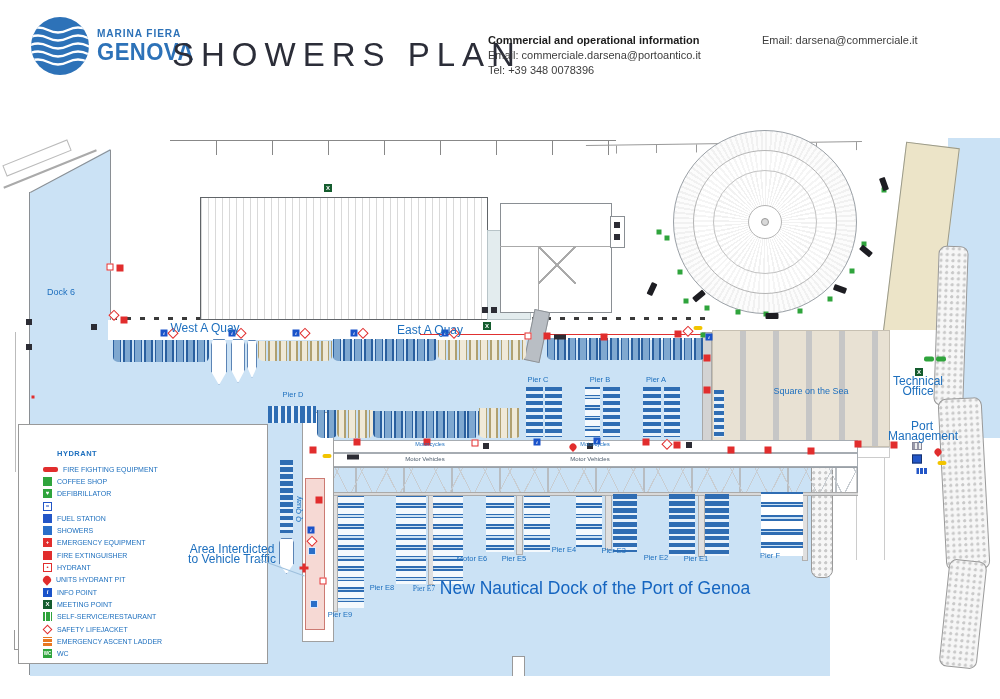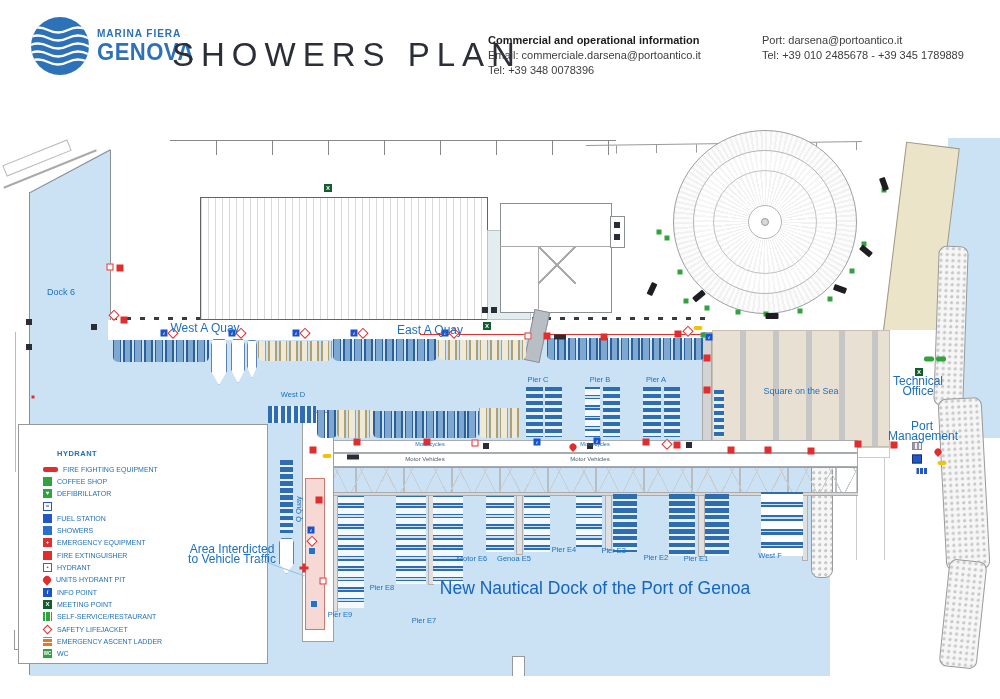--- a/index.html
+++ b/index.html
@@ -178,22 +178,21 @@
     <div class="logo-line2">GENOVA</div>
   </div>
   <div class="abs main-title">SHOWERS PLAN</div>
 
   <div class="abs info-col col-comm">
     <div class="hd">Commercial and operational information</div>
     <div>Email: commerciale.darsena@portoantico.it</div>
     <div>Tel: +39 348 0078396</div>
   </div>
   <div class="abs info-col col-admin">
-    <div>Port: darsena@portoantico.it</div>
-    <div>Tel: +39 010 2485678 - +39 345 1789889</div>
+    <div>Email: darsena@commerciale.it</div>
   </div>
 
   <div class="abs water dock1"></div>
   <div class="abs water watermain"></div>
   <div class="abs water searight"></div>
 
   <div class="abs" style="left:29px;top:192px;width:1px;height:483px;background:#8a8f94;"></div>
   <div class="abs" style="left:15px;top:332px;width:1px;height:140px;background:#bbb;"></div>
   <div class="abs" style="left:30px;top:192px;width:91px;height:1px;background:#8a8f94;transform:rotate(-28deg);transform-origin:left top;"></div>
   <div class="abs" style="left:110px;top:150px;width:1px;height:190px;background:#8a8f94;"></div>
@@ -439,41 +438,41 @@
       <div class="mk stage" style="left: 652px; top: 289px; transform: translate(-50%, -50%) rotate(-65deg);"></div>
       <div class="mk stage" style="left: 772px; top: 316px; transform: translate(-50%, -50%) rotate(0deg);"></div>
       <div class="mk blk" style="left: 29px; top: 322px;"></div>
       <div class="mk blk" style="left: 29px; top: 347px;"></div>
       <div class="mk reddot" style="left: 33px; top: 397px;"></div>
     </div>
 
   <span class="abs mlabel" style="left:36px;top:287px;width:50px;font-size:9px;">Dock 6</span>
   <span class="abs mlabel" style="left:160px;top:323px;width:90px;">West A Quay</span>
   <span class="abs mlabel" style="left:385px;top:325px;width:90px;">East A Quay</span>
-  <span class="abs plabel" style="left:268px;top:390px;width:50px;">West D</span>
+  <span class="abs plabel" style="left:268px;top:390px;width:50px;">Pier D</span>
   <span class="abs plabel" style="left:518px;top:375px;width:40px;">Pier C</span>
   <span class="abs plabel" style="left:580px;top:375px;width:40px;">Pier B</span>
   <span class="abs plabel" style="left:636px;top:375px;width:40px;">Pier A</span>
-  <span class="abs mlabel" style="left:712px;top:386px;width:178px;font-size:9px;">Square on the Sea</span>
+  <span class="abs mlabel" style="left:712px;top:386px;width:198px;font-size:9px;">Square on the Sea</span>
   <span class="abs mlabel" style="left:892px;top:376px;width:52px;">Technical Office</span>
   <span class="abs mlabel" style="left:888px;top:421px;width:68px;">Port Management</span>
   <span class="abs qv" style="left:294px;top:478px;height:44px;">Q Quay</span>
   <span class="abs tiny-b" style="left:400px;top:441px;width:60px;">Motorcycles</span>
   <span class="abs tiny-b" style="left:565px;top:441px;width:60px;">Motorcycles</span>
   <span class="abs tiny-g" style="left:390px;top:456px;width:70px;">Motor Vehicles</span>
   <span class="abs tiny-g" style="left:555px;top:456px;width:70px;">Motor Vehicles</span>
   <span class="abs plabel" style="left:318px;top:610px;width:44px;">Pier E9</span>
   <span class="abs plabel" style="left:360px;top:583px;width:44px;">Pier E8</span>
-  <span class="abs plabel" style="left:402px;top:616px;width:44px;">Pier E7</span>
+  <span class="abs plabel" style="left:402px;top:584px;width:44px;font-family:Liberation Serif, serif;">Pier E7</span>
   <span class="abs plabel" style="left:450px;top:554px;width:44px;">Motor E6</span>
-  <span class="abs plabel" style="left:492px;top:554px;width:44px;">Genoa E5</span>
+  <span class="abs plabel" style="left:492px;top:554px;width:44px;">Pier E5</span>
   <span class="abs plabel" style="left:542px;top:545px;width:44px;">Pier E4</span>
   <span class="abs plabel" style="left:582px;top:546px;width:44px;text-align:right;">Pier E3</span>
   <span class="abs plabel" style="left:634px;top:553px;width:44px;">Pier E2</span>
   <span class="abs plabel" style="left:674px;top:554px;width:44px;">Pier E1</span>
-  <span class="abs plabel" style="left:748px;top:551px;width:44px;">West F</span>
+  <span class="abs plabel" style="left:748px;top:551px;width:44px;">Pier F</span>
   <span class="abs bigdock" style="left:420px;top:578px;width:350px;">New Nautical Dock of the Port of Genoa</span>
   <span class="abs mlabel" style="left:182px;top:544px;width:100px;">Area Interdicted</span>
   <span class="abs mlabel" style="left:182px;top:554px;width:100px;">to Vehicle Traffic</span>
   <div class="abs leader"></div>
 
   <div class="abs" style="left:512px;top:656px;width:13px;height:20px;background:#fff;border:1px solid #999;border-bottom:none;"></div>
 </div>
 
 </body></html>

